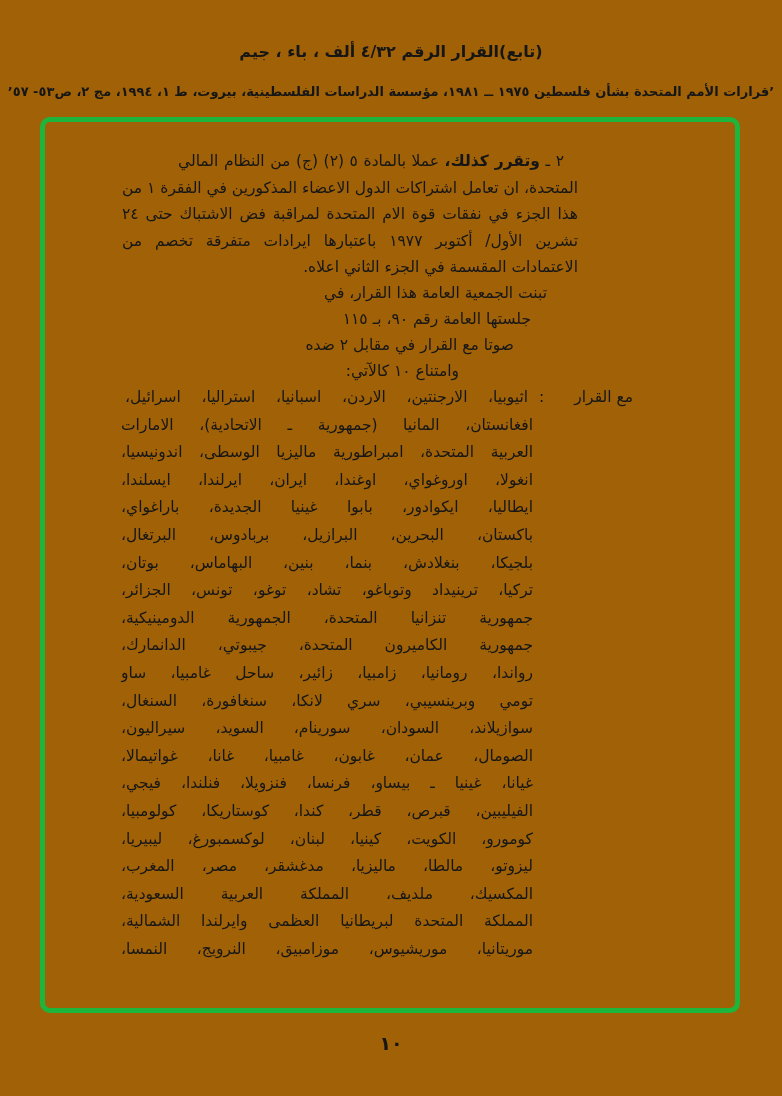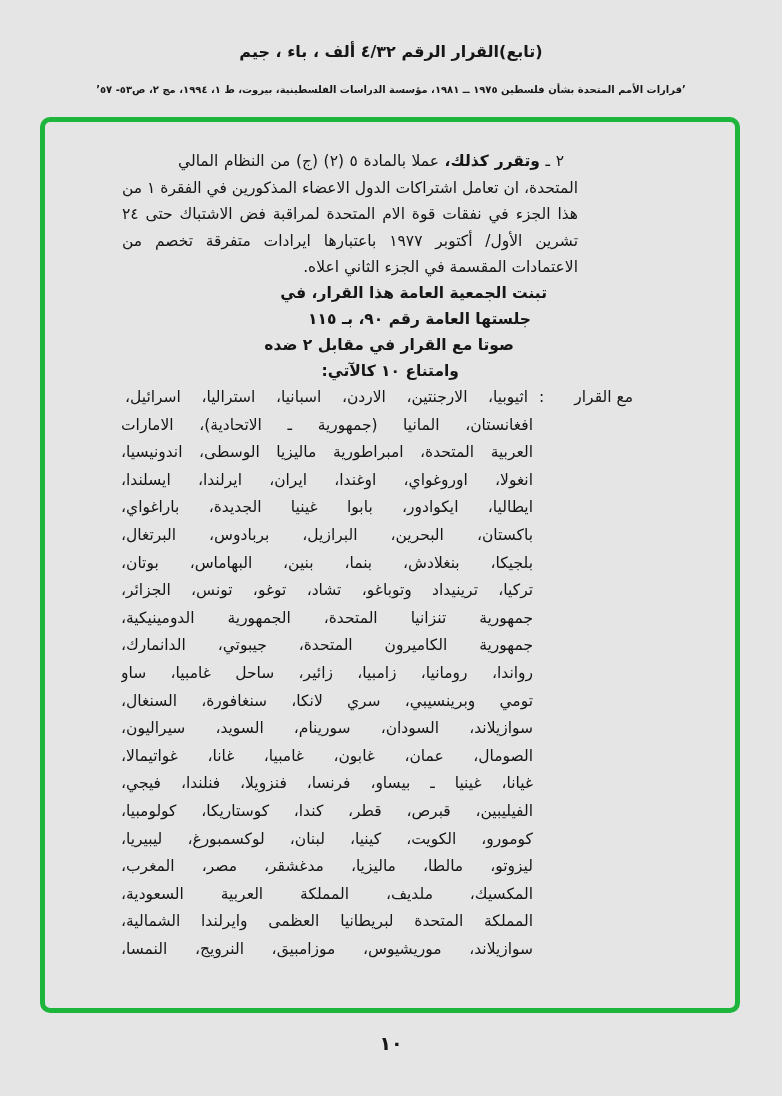--- a/index.html
+++ b/index.html
@@ -1,30 +1,30 @@
 <!DOCTYPE html>
 <html lang="ar" dir="rtl"><head>
 <meta charset="utf-8">
 <style>
   html,body { margin:0; padding:0; background:#ffffff; }
   body {
     width:782px; height:1096px;
     font-family:"DejaVu Sans", sans-serif;
     color:#161616;
   }
-  .page { position:relative; width:782px; height:1096px; overflow:hidden; direction:rtl; background:#e5e5e5; }
+  .page { position:relative; width:782px; height:1096px; overflow:hidden; direction:rtl; background:#a16207; }
 
   
   .hdr-title {
     position:absolute; top:42px; left:0; right:0;
     text-align:center; font-weight:bold; font-size:16px; letter-spacing:0.2px;
   }
   .hdr-cite {
     position:absolute; top:84px; left:0; right:0;
-    text-align:center; font-weight:bold; font-size:10px;
+    text-align:center; font-weight:bold; font-size:13px;
   }
 
   
   .green-box {
     position:absolute; top:117px; left:40px;
     width:700px; height:896px; box-sizing:border-box;
     border:5px solid #1eb53c; border-radius:10px;
     background:transparent;
   }
 
@@ -33,21 +33,21 @@
   .p-line {
     font-size:15.5px; line-height:26.5px; height:26.5px;
     text-align:justify; text-align-last:justify;
     overflow:hidden; white-space:normal;
   }
   .p-line.first { padding-right:14px; padding-left:56px; }
   .p-line.last  { text-align-last:right; padding-left:116px; }
   .p-bold { font-weight:bold; }
 
   
-  .vote { position:absolute; top:158px; right:188px; width:290px;font-weight:bold; }
+  .vote { position:absolute; top:158px; right:188px; width:290px; }
   .v-line {
     font-size:15.5px; line-height:26px; height:26px;
     text-align:right; white-space:nowrap;
   }
   .v-line.v1 { padding-right:16px; }
   .v-line.v2 { padding-right:33px; }
   .v-line.v3 { padding-right:88px; }
 
   
   .list { position:absolute; top:262px; right:102px; width:512px; }
@@ -111,20 +111,20 @@
       <div class="cline cont">رواندا، رومانيا، زامبيا، زائير، ساحل غامبيا، ساو</div>
       <div class="cline cont">تومي وبرينسيبي، سري لانكا، سنغافورة، السنغال،</div>
       <div class="cline cont">سوازيلاند، السودان، سورينام، السويد، سيراليون،</div>
       <div class="cline cont">الصومال، عمان، غابون، غامبيا، غانا، غواتيمالا،</div>
       <div class="cline cont">غيانا، غينيا ـ بيساو، فرنسا، فنزويلا، فنلندا، فيجي،</div>
       <div class="cline cont">الفيليبين، قبرص، قطر، كندا، كوستاريكا، كولومبيا،</div>
       <div class="cline cont">كومورو، الكويت، كينيا، لبنان، لوكسمبورغ، ليبيريا،</div>
       <div class="cline cont">ليزوتو، مالطا، ماليزيا، مدغشقر، مصر، المغرب،</div>
       <div class="cline cont">المكسيك، ملديف، المملكة العربية السعودية،</div>
       <div class="cline cont">المملكة المتحدة لبريطانيا العظمى وايرلندا الشمالية،</div>
-      <div class="cline cont">سوازيلاند، موريشيوس، موزامبيق، النرويج، النمسا،</div>
+      <div class="cline cont">موريتانيا، موريشيوس، موزامبيق، النرويج، النمسا،</div>
     </div>
 
   </div>
 
   <div class="page-num">١٠</div>
 
 </div>
 
 </body></html>

